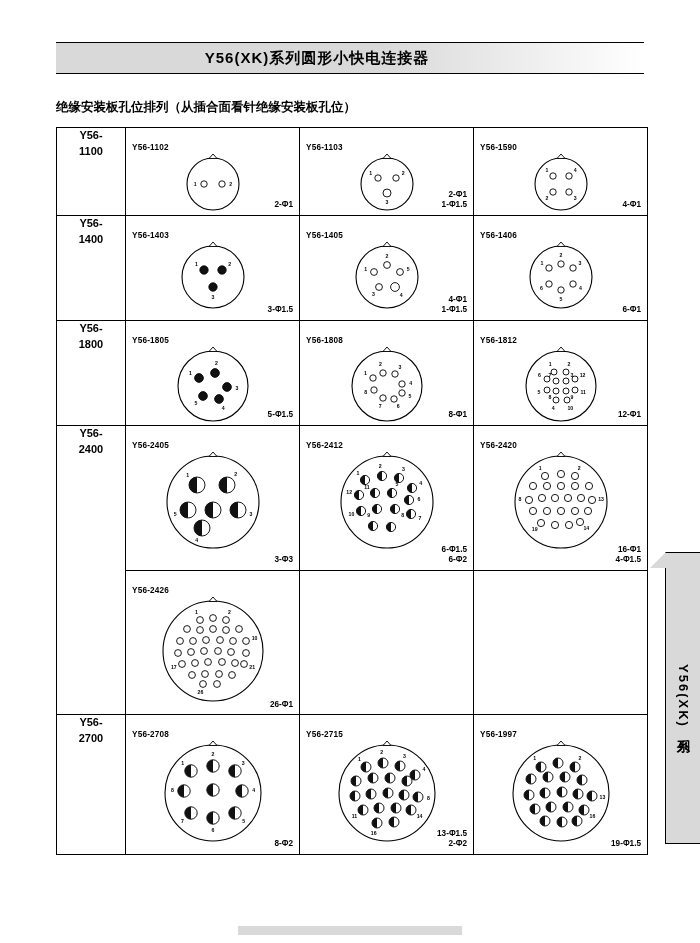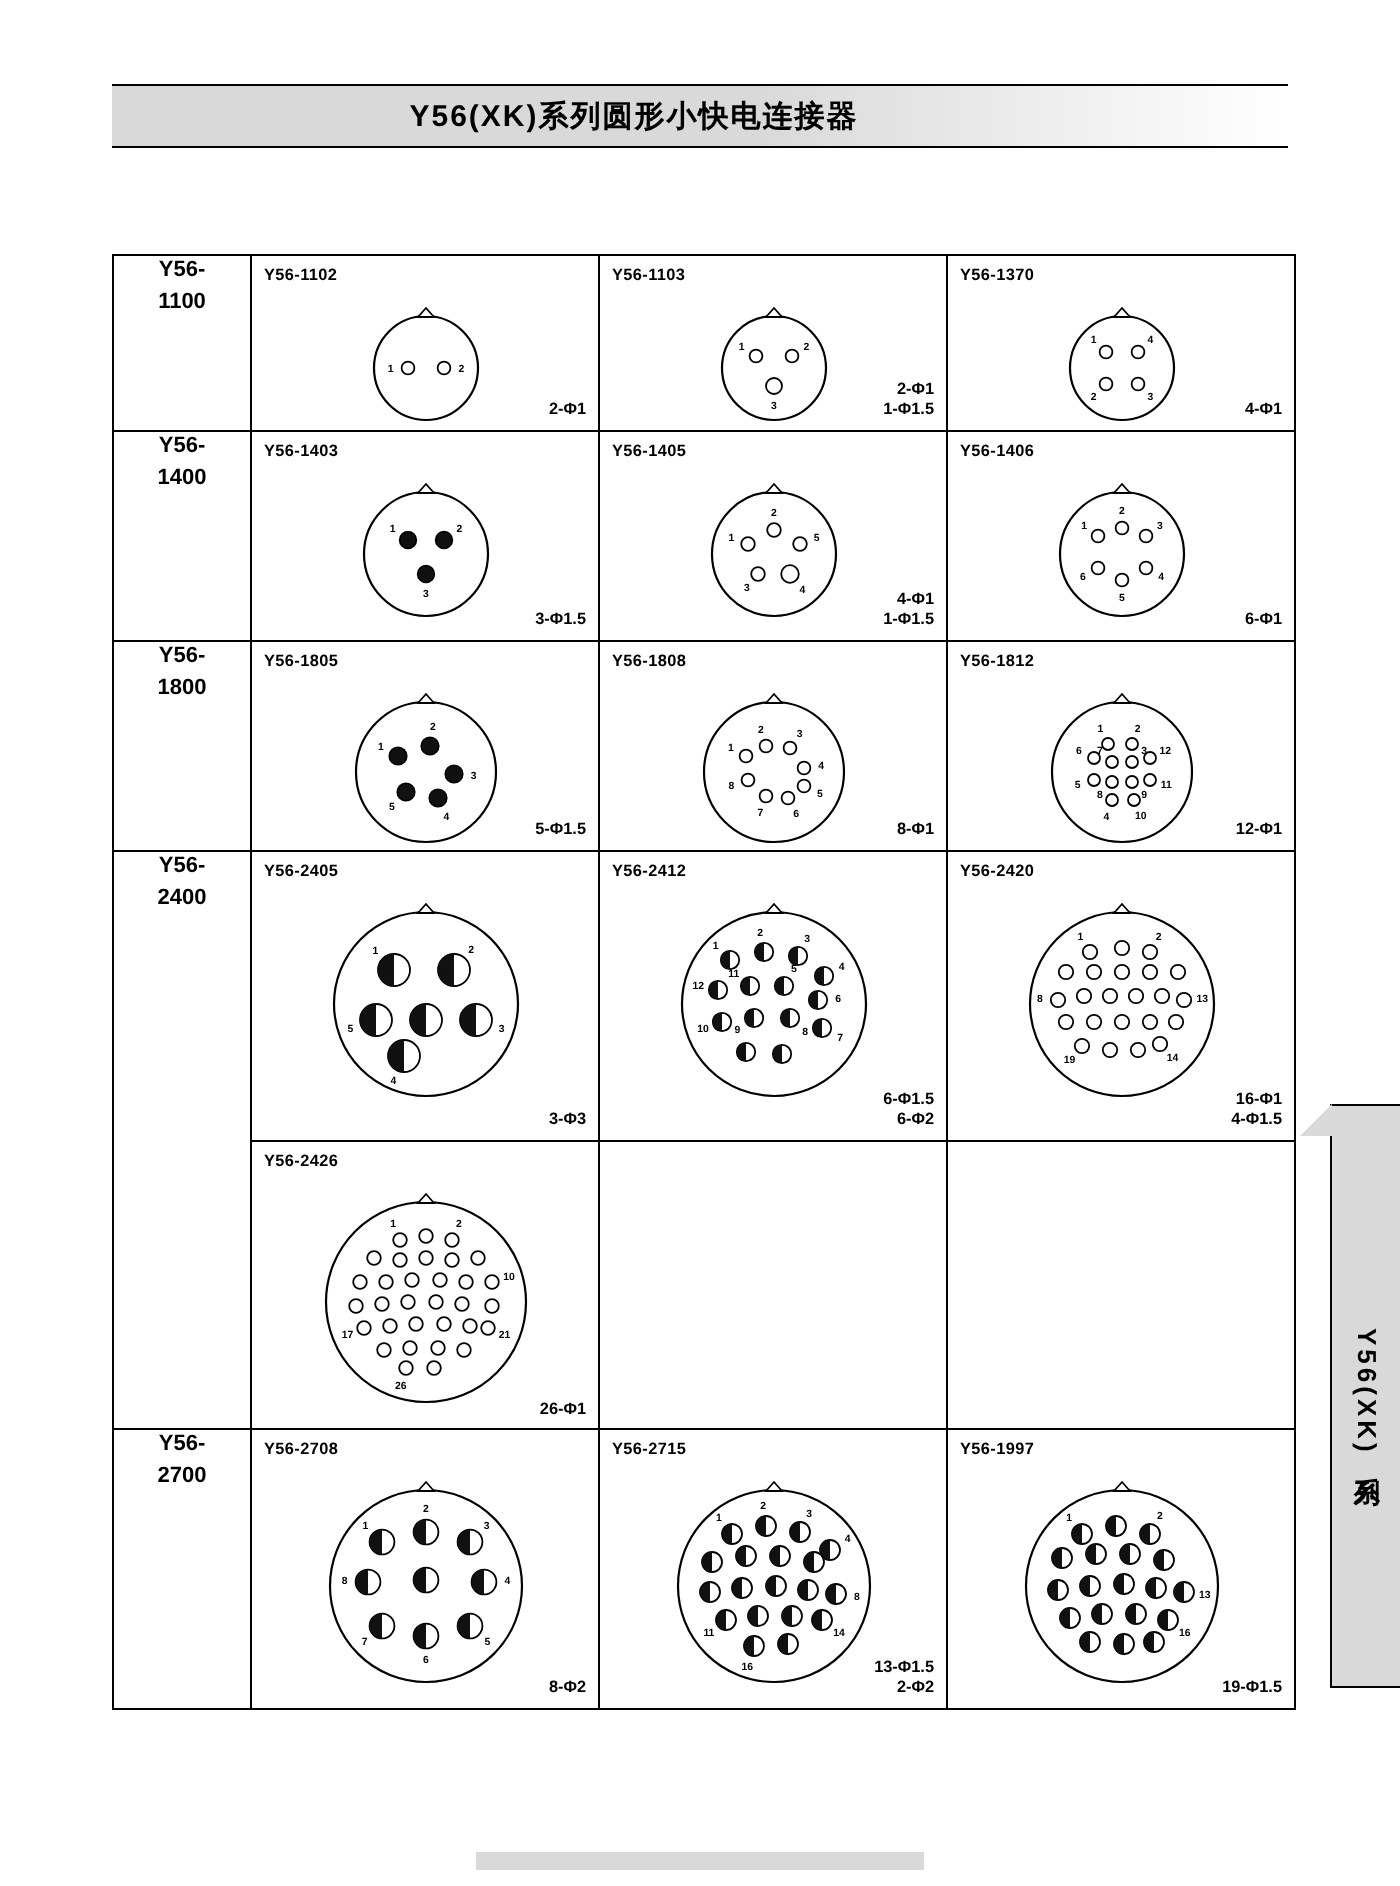--- a/index.html
+++ b/index.html
@@ -50,21 +50,21 @@
     font-size:11px;font-weight:bold;
     line-height:1.45;
     margin-top:36px;
   }
   .cell{
     width:173px;
     height:auto;
   }
   .cell-inner{position:relative;width:100%;height:100%;}
   .code{
-    position:absolute;left:6px;top:5px;
+    position:absolute;left:6px;top:15px;
     font-size:8.2px;font-weight:bold;
     letter-spacing:0.2px;
   }
   .spec{
     position:absolute;right:6px;bottom:4px;
     font-size:8.2px;font-weight:bold;
     text-align:right;line-height:1.25;
     white-space:pre-line;
   }
   .conn{
@@ -100,20 +100,21 @@
 </style>
 </head>
 <body>
 
 <div class="page">
 
   <div class="title-band">
     <div class="t">Y56(XK)系列圆形小快电连接器</div>
   </div>
 
+  <div class="section-heading">绝缘安装板孔位排列（从插合面看针绝缘安装板孔位）</div>
 
   <table class="tbl">
     <tbody id="tbody">
         <tr style="height: 88px;">
           <td class="series-cell"><span>Y56-<br>1100</span></td>
           <td class="cell">
             <div class="cell-inner" style="height:86px">
               <div class="code">Y56-1102</div>
               <div class="conn" style="top:16px">
                 <svg width="80" height="80" viewBox="0 0 80 80">
@@ -142,21 +143,21 @@
                   <circle cx="40" cy="49" r="4" fill="#fff" stroke="#000" stroke-width="0.9"></circle>
                   <text class="pinlabel" x="40" y="60.3" text-anchor="middle">3</text>
                 </svg>
               </div>
               <div class="spec">2-Φ1
 1-Φ1.5</div>
             </div>
           </td>
           <td class="cell">
             <div class="cell-inner" style="height:86px">
-              <div class="code">Y56-1370</div>
+              <div class="code">Y56-1590</div>
               <div class="conn" style="top:16px">
                 <svg width="80" height="80" viewBox="0 0 80 80">
                   <circle cx="40" cy="40" r="26" fill="none" stroke="#000" stroke-width="1.1"></circle>
                   <path d="M 36 14.5 L 40 10 L 44 14.5 Z" fill="#fff" stroke="#000" stroke-width="0.9"></path>
                   <circle cx="32" cy="32" r="3.2" fill="#fff" stroke="#000" stroke-width="0.9"></circle>
                   <text class="pinlabel" x="25.848171003677038" y="27.64817100367704" text-anchor="middle">1</text>
                   <circle cx="48" cy="32" r="3.2" fill="#fff" stroke="#000" stroke-width="0.9"></circle>
                   <text class="pinlabel" x="54.15182899632296" y="27.64817100367704" text-anchor="middle">4</text>
                   <circle cx="32" cy="48" r="3.2" fill="#fff" stroke="#000" stroke-width="0.9"></circle>
                   <text class="pinlabel" x="25.848171003677038" y="55.95182899632296" text-anchor="middle">2</text>

